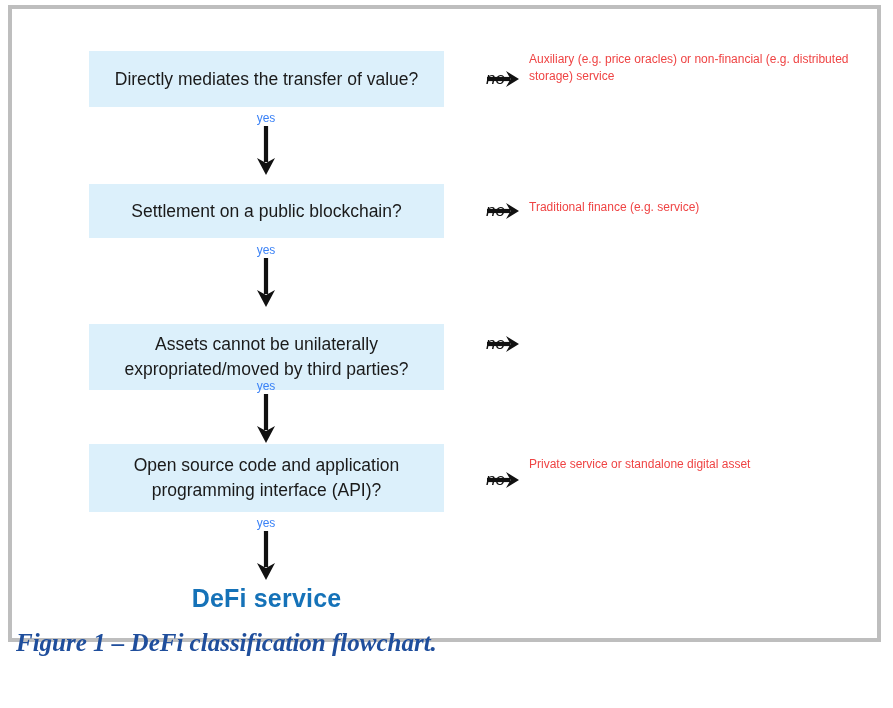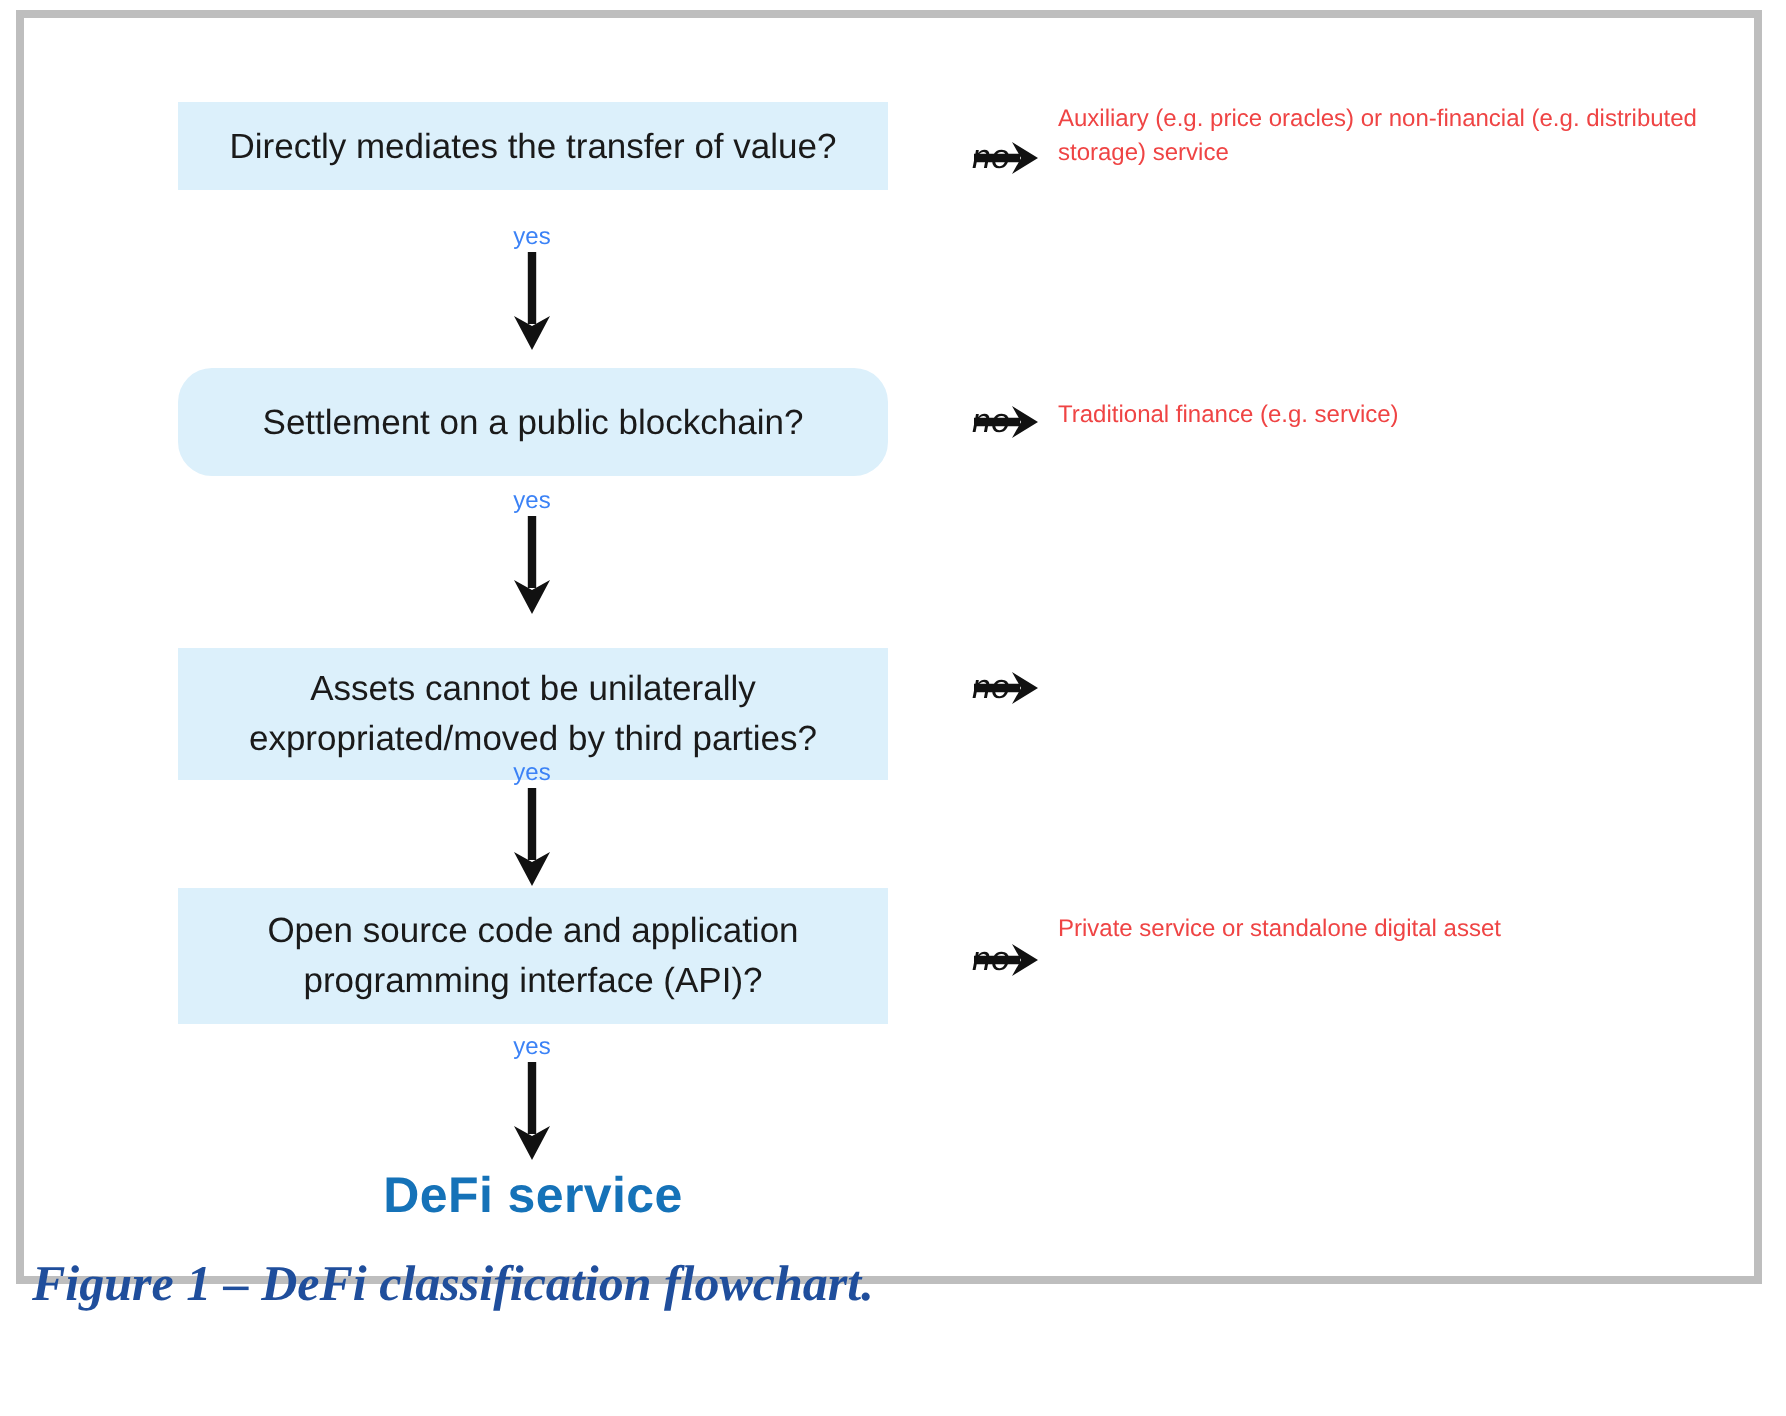--- a/index.html
+++ b/index.html
@@ -107,21 +107,21 @@
     color: #1f4e9c;
     white-space: nowrap;
     font-weight: bold;
   }
 </style>
 </head>
 <body>
 
 <div id="figure-frame">
 
-  <div class="decision-box" style="top:42px; height:44px;">
+  <div class="decision-box" style="top:42px; height:56px;">
     <span>Directly mediates the transfer of value?</span>
   </div>
   <div class="no-label" style="left:448px; top:60px;">no</div>
   <span class="arrow-right" style="left:474px; top:59px;">
     <svg width="34" height="22" viewBox="0 0 34 22" aria-hidden="true">
       <path d="M1 11 L24 11" stroke="#111111" stroke-width="4.2" fill="none" stroke-linecap="butt"></path>
       <path d="M20 3 L33 11 L20 19 L24.5 11 Z" fill="#111111"></path>
     </svg>
   </span>
   <div class="outcome-text" style="top:42px;">Auxiliary (e.g. price oracles) or non-financial (e.g. distributed storage) service</div>
@@ -129,21 +129,21 @@
   <div class="yes-group" style="left:209px; top:103px;">
     <div class="yes-label">yes</div>
     <span class="arrow-down">
       <svg width="22" height="50" viewBox="0 0 22 50" aria-hidden="true">
         <path d="M11 0 L11 36" stroke="#111111" stroke-width="4.2" fill="none"></path>
         <path d="M2 32 L11 49 L20 32 L11 37 Z" fill="#111111"></path>
       </svg>
     </span>
   </div>
 
-  <div class="decision-box" style="top:175px; height:54px;border-radius:17px;">
+  <div class="decision-box" style="top:175px; height:54px;">
     <span>Settlement on a public blockchain?</span>
   </div>
   <div class="no-label" style="left:448px; top:192px;">no</div>
   <span class="arrow-right" style="left:474px; top:191px;">
     <svg width="34" height="22" viewBox="0 0 34 22" aria-hidden="true">
       <path d="M1 11 L24 11" stroke="#111111" stroke-width="4.2" fill="none" stroke-linecap="butt"></path>
       <path d="M20 3 L33 11 L20 19 L24.5 11 Z" fill="#111111"></path>
     </svg>
   </span>
   <div class="outcome-text" style="top:190px;">Traditional finance (e.g. service)</div>

